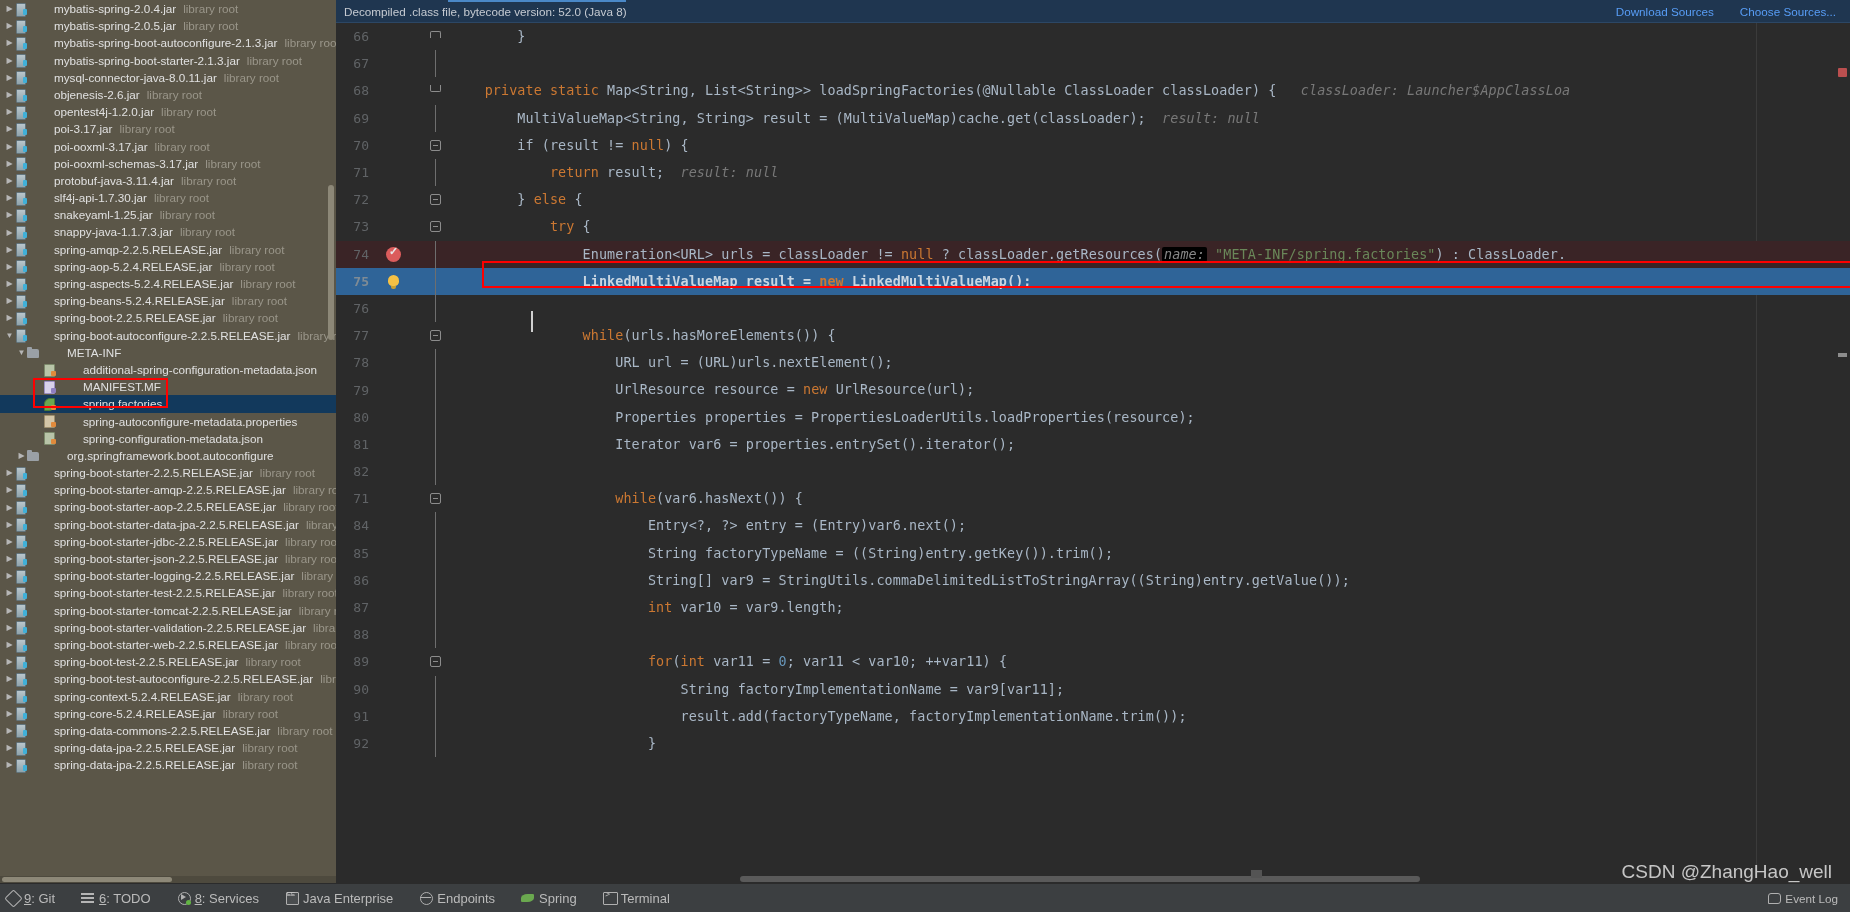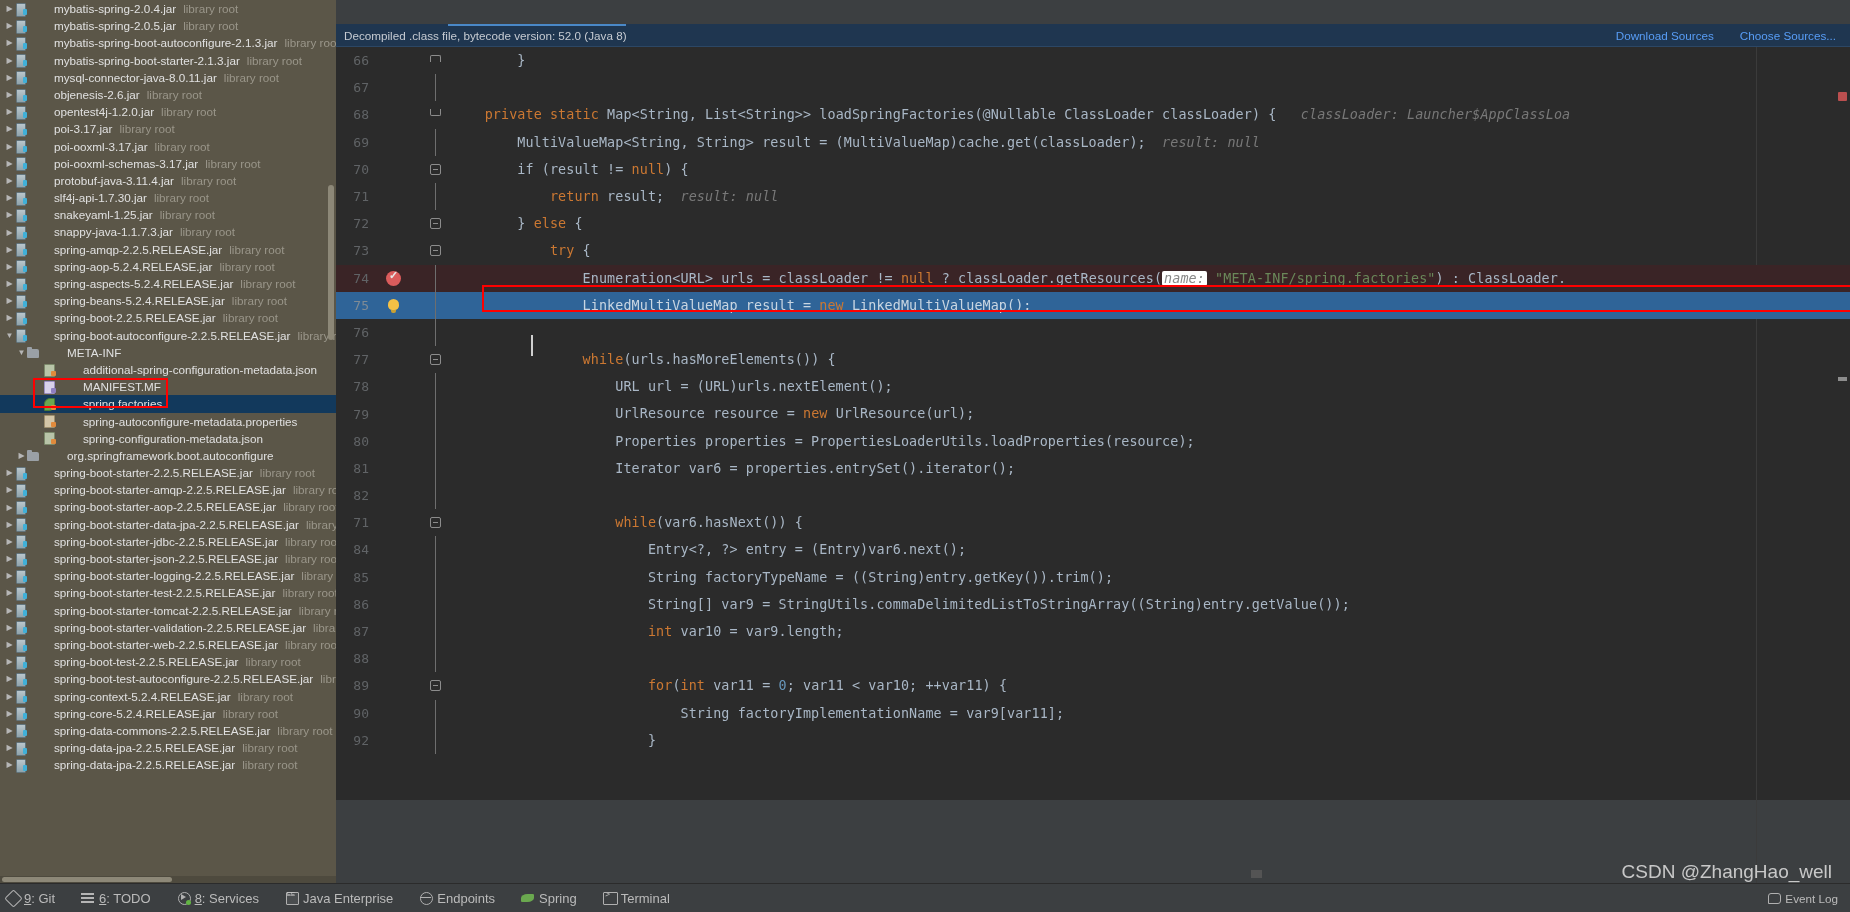--- a/index.html
+++ b/index.html
@@ -89,23 +89,22 @@
     position:absolute; left:0; bottom:0px; width:336px; height:7px;
     background:#4e4a3e;
   }
   #tree-hscroll i{
     position:absolute; left:2px; top:1px; width:170px; height:5px;
     background:#8d8878; border-radius:3px; display:block;
   }
 
   
   #editor{
-    position:absolute; left:336px; top:0; right:0; height:776px;
+    position:absolute; left:336px; top:0; right:0; height:883px;
     background:#2b2b2b;
-    margin-top:24px;
   }
   #notif{
     position:relative; height:23px; background:#1f3650;
     border-bottom:1px solid #2c4765;
     display:flex; align-items:center;
   }
   #notif .msg{
     color:#c6cbd2; font-size:11.7px; margin-left:8px;
   }
   #notif .links{ margin-left:auto; display:flex; gap:26px; padding-right:14px; }
@@ -157,24 +156,24 @@
   }
   .codetext{
     flex:1; font-family:"DejaVu Sans Mono", monospace;
     font-size:13.4px; color:#a9b7c6; white-space:pre; line-height:27.2px;
     letter-spacing:0.1px;
   }
   .kw{ color:#cc7832; }
   .str{ color:#6a8759; }
   .num{ color:#6897bb; }
   .hint{ color:#787878; font-style:italic; }
-  .hintbg{ background:#ffffff; border-radius:2px; padding:0 2px; color:#888; font-style:italic;}
+  .hintbg{ background:#000000; border-radius:2px; padding:0 2px; color:#888; font-style:italic;}
 
   .row-break{ background:#3a2426; }
-  .row-sel{ background:#2f6498; }
+  .row-sel{ background:#2f6498;font-weight:bold; }
   .row-sel .codetext{ color:#c9d6e2; }
   .row-sel .gutter-num{ color:#7f8b95; }
 
   .bp{
     position:absolute; left:10px; top:6px; width:15px; height:15px;
     background:#db5c5c; border-radius:50%;
   }
   .bp::after{
     content:"✓"; position:absolute; left:3px; top:-2px;
     color:#e8e8e8; font-size:11px; font-weight:bold;
@@ -794,20 +793,28 @@
           </div>
           <div class="ln-row">
             <div class="gutter-num">90</div>
             <div class="gutter-icons"></div>
             <div class="gutter-strip" style="position: relative;">
               <span class="foldline"></span>
             </div>
             <div class="codetext">                            String factoryImplementationName = var9[var11];</div>
           </div>
           <div class="ln-row">
+            <div class="gutter-num">91</div>
+            <div class="gutter-icons"></div>
+            <div class="gutter-strip" style="position: relative;">
+              <span class="foldline"></span>
+            </div>
+            <div class="codetext">                            result.add(factoryTypeName, factoryImplementationName.trim());</div>
+          </div>
+          <div class="ln-row">
             <div class="gutter-num">92</div>
             <div class="gutter-icons"></div>
             <div class="gutter-strip" style="position: relative;">
               <span class="foldline"></span>
             </div>
             <div class="codetext">                        }</div>
           </div>
         </div>
       <div id="redbox-code"></div>
       <div id="err-mark"></div>

